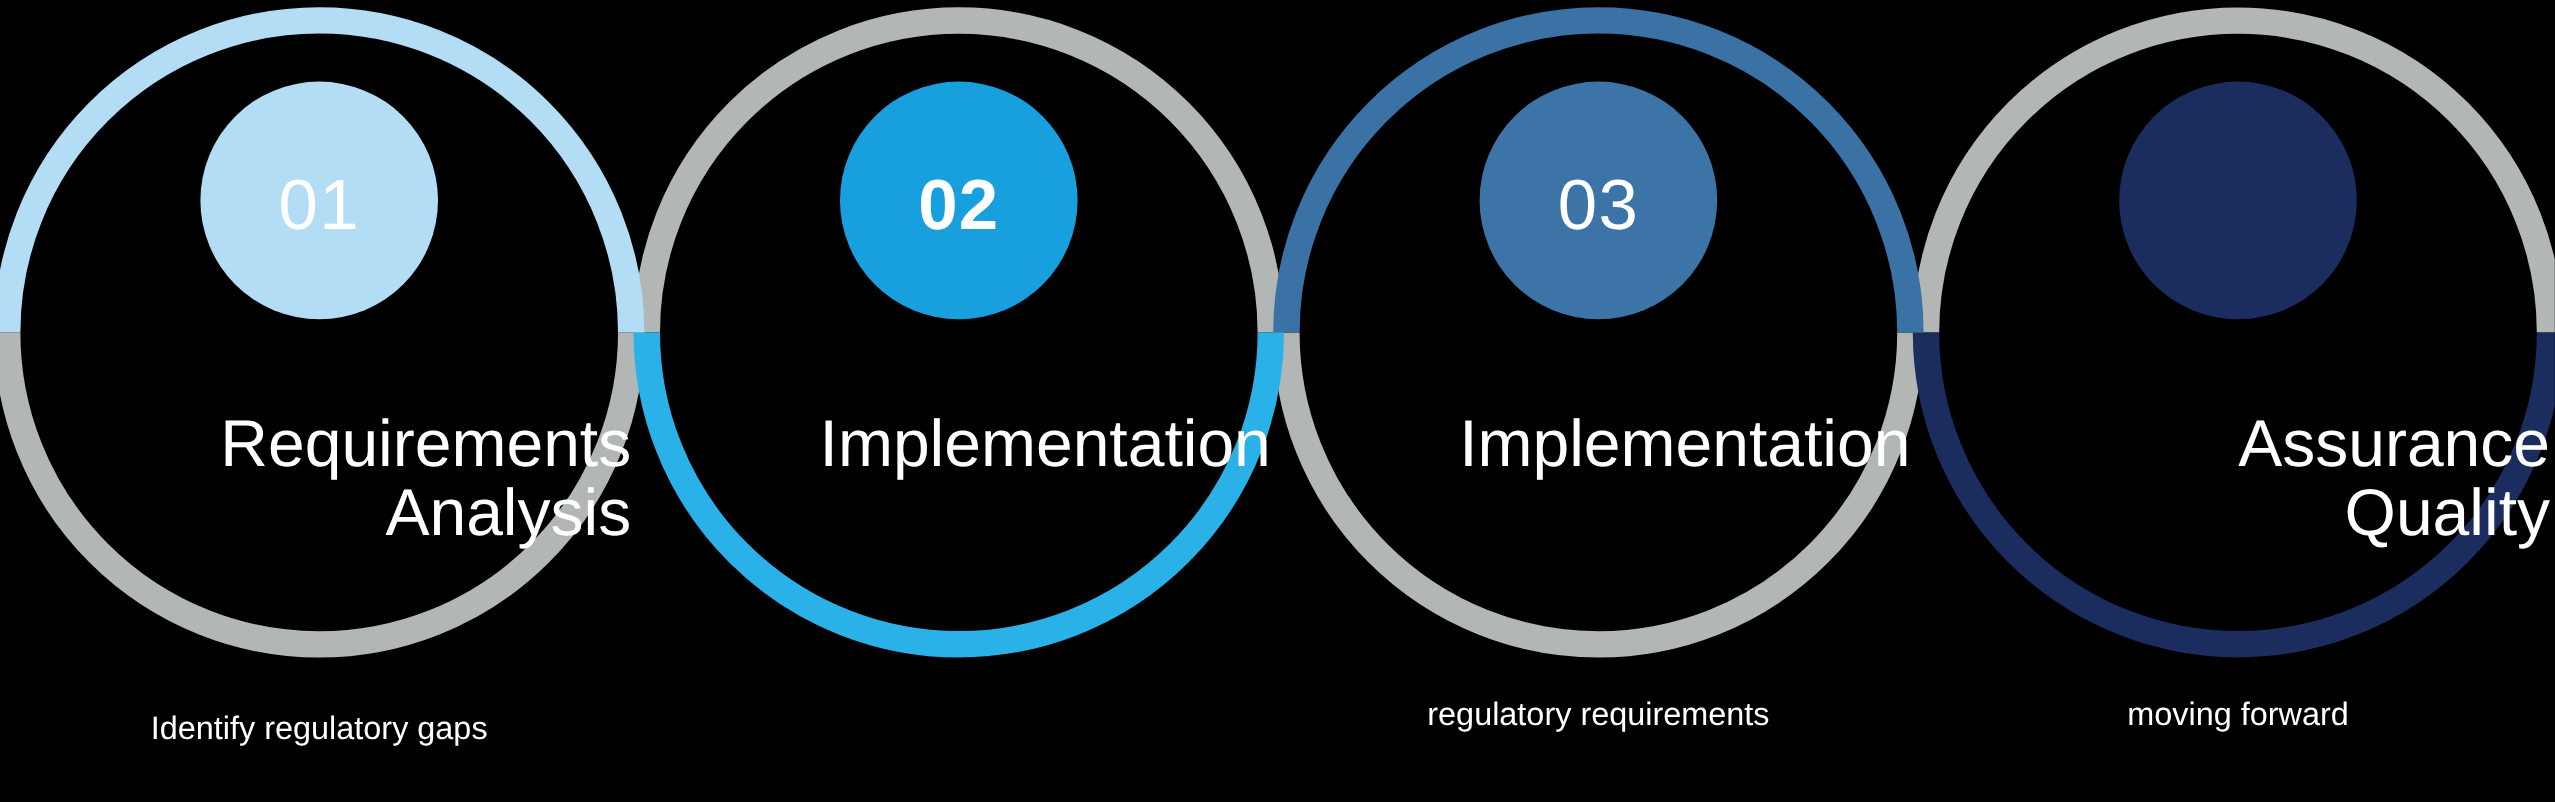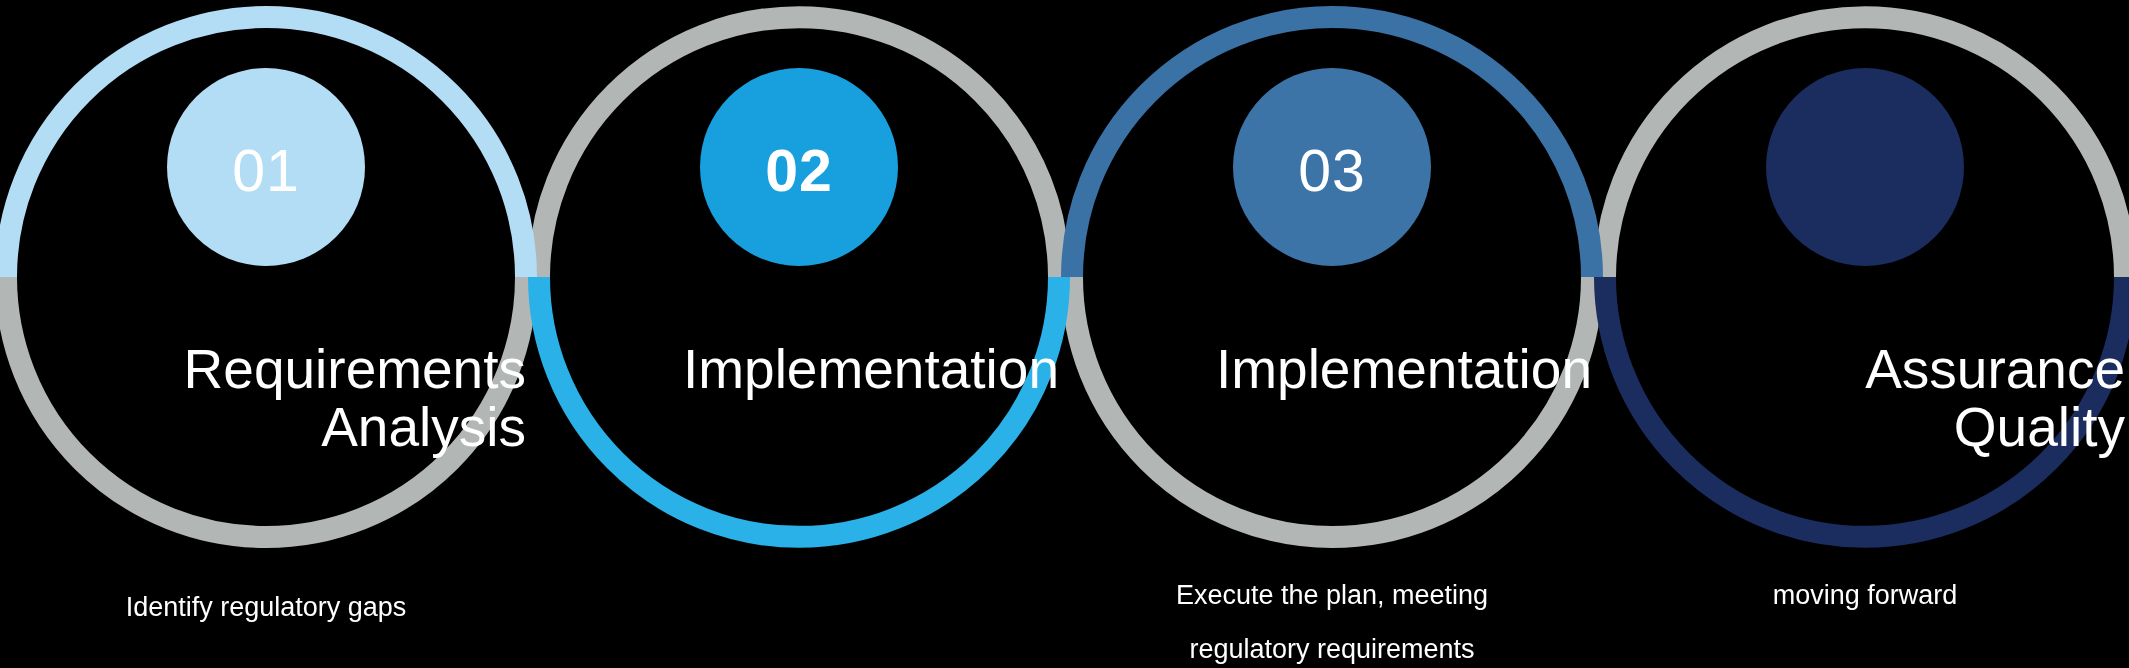--- a/index.html
+++ b/index.html
@@ -57,21 +57,20 @@
       </div>
       <div class="num" style="left: 649px; font-weight: bold;">02</div>
       <div class="title" style="left: 539px;">
         <div>Implementation</div>
       </div>
       <div class="num" style="left: 1182px; text-align: center;">03</div>
       <div class="title" style="left: 1072px;">
         <div>Implementation</div>
       </div>
       <div class="caption" style="left: 1072px; top: 568px;">
-        <div>Execute the plan, meeting</div>
         <div>regulatory requirements</div>
       </div>
       <div class="title" style="left: 1605px;">
         <div>Assurance</div>
         <div>Quality</div>
       </div>
       <div class="caption" style="left: 1605px; top: 568px;">
         <div>moving forward</div>
       </div>
     </div>

